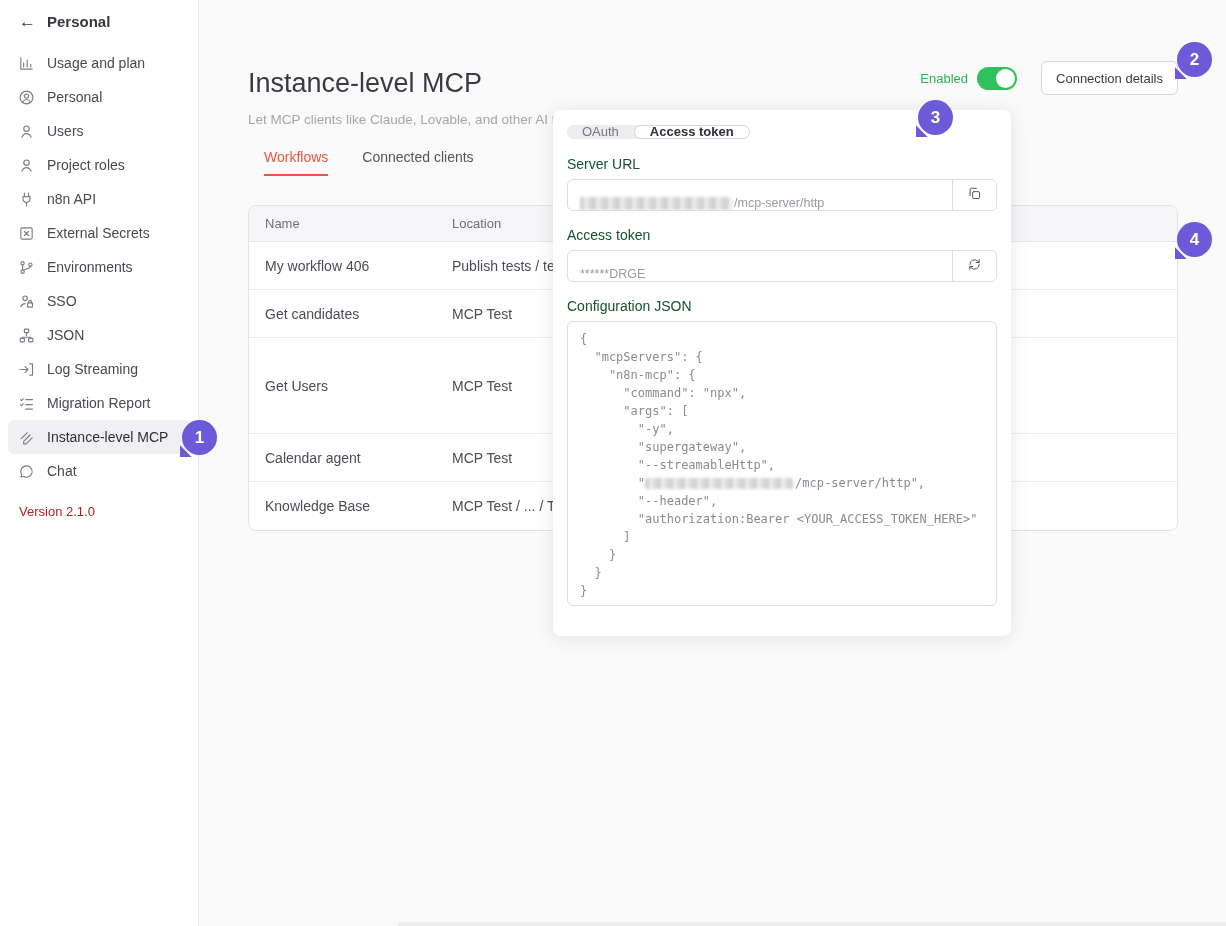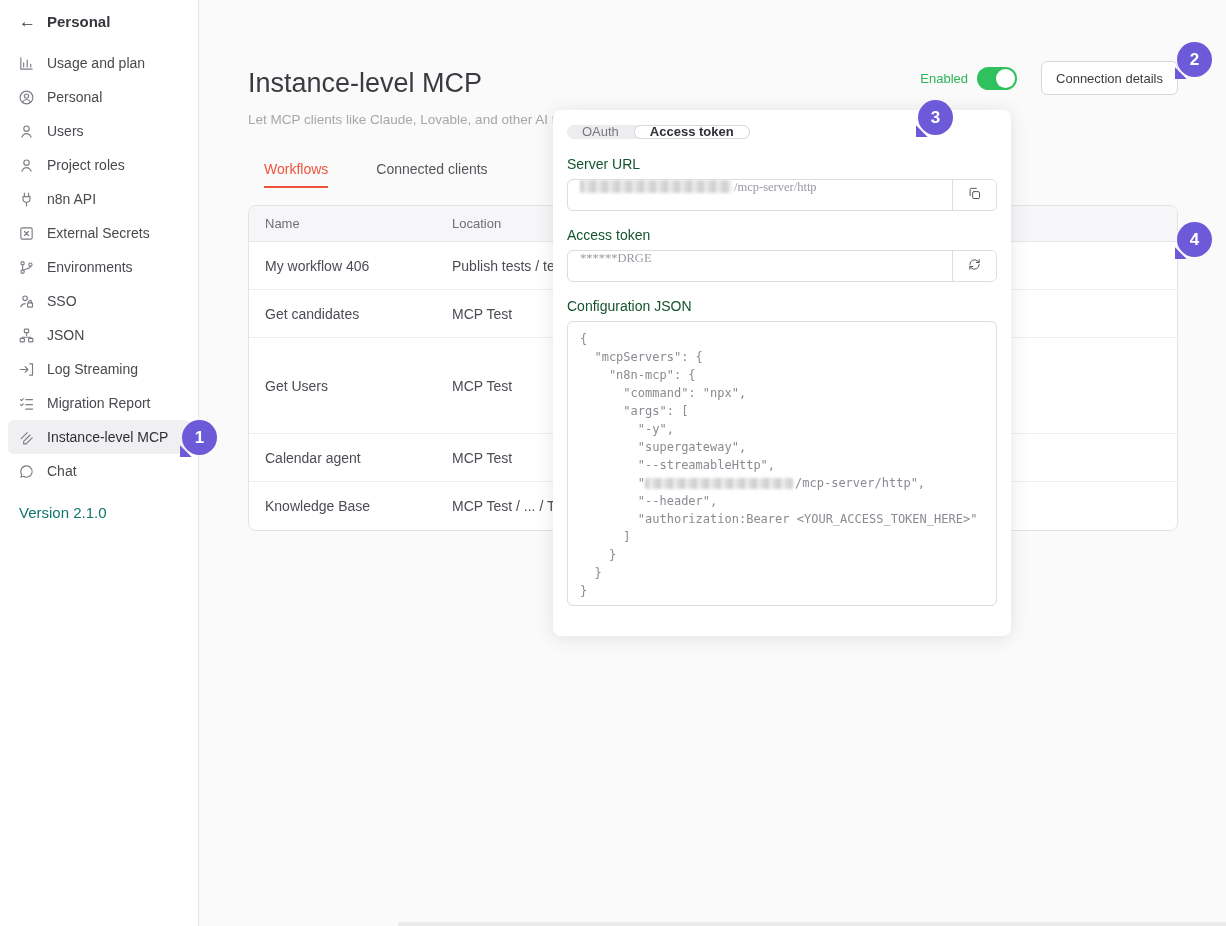--- a/index.html
+++ b/index.html
@@ -14,34 +14,34 @@
   .sb-header { display:flex; align-items:center; gap:11px; padding:13px 12px 8px 19px;
     font-size:15px; font-weight:700; color:#36363d; }
   .sb-back { font-size:17px; font-weight:400; color:#36363d; cursor:pointer; line-height:1; }
   .sb-list { padding-top:8px; }
   .sb-item { display:flex; align-items:center; gap:12px; height:34px;
     margin:0 8px; padding:0 10px; border-radius:6px; font-size:14px; color:#49494f; cursor:pointer; }
   .sb-item.active { background:#f0f0f2; color:#2f2f36; }
   .sb-icon { width:17px; height:17px; color:#7c7c85; flex:0 0 auto; display:flex; align-items:center; justify-content:center; }
   .sb-icon svg { width:17px; height:17px; stroke:currentColor; fill:none;
     stroke-width:1.6; stroke-linecap:round; stroke-linejoin:round; }
-  .sb-version { margin:16px 0 0 19px; font-size:15px; color:#0f766e; }
+  .sb-version { margin:16px 0 0 19px; font-size:13px; color:#b91c1c; }
   
   .main { position:absolute; left:199px; top:0; right:0; bottom:0; }
   .page-title { position:absolute; left:49px; top:68px; font-size:27px; font-weight:500; color:#3a3a41; }
   .page-subtitle { position:absolute; left:49px; top:112px; width:700px; white-space:nowrap;
     overflow:hidden; font-size:13.5px; color:#a6a6ad; }
   .header-controls { position:absolute; top:61px; right:48px; display:flex; align-items:center; }
   .enabled-label { font-size:13px; color:#2bb356; margin-right:9px; }
   .toggle { width:40px; height:23px; border-radius:12px; background:#31c05e; position:relative; cursor:pointer; margin-right:24px; }
   .toggle-knob { position:absolute; right:2px; top:2px; width:19px; height:19px; border-radius:50%; background:#fff; }
   .btn-conn { height:34px; padding:0 14px; background:#fff; border:1px solid #d6d6db; border-radius:6px;
     font-size:13px; color:#3c3c42; font-family:inherit; cursor:pointer; }
   
-  .tabs { position:absolute; left:65px; top:161px; display:flex; gap:48px; }
+  .tabs { position:absolute; left:65px; top:149px; display:flex; gap:34px; }
   .tab { font-size:14px; color:#55555c; padding-bottom:9px; cursor:pointer; border-bottom:2px solid transparent; }
   .tab.active { color:#f0543f; border-bottom-color:#f0543f; }
   
   .wf-table { position:absolute; left:49px; top:205px; width:930px; background:#fff;
     border:1px solid #e3e3e7; border-radius:8px; overflow:hidden; }
   .t-row { display:grid; grid-template-columns:187px 245px 1fr; align-items:center; }
   .t-head { height:36px; background:#f6f6f8; border-bottom:1px solid #e7e7ea;
     font-size:13px; color:#6e6e76; }
   .t-row > div { padding:0 16px; }
   .t-body .t-row { border-bottom:1px solid #ededf0; font-size:14px; color:#4c4c54; }
@@ -54,22 +54,22 @@
   .warn-icon svg { width:16px; height:16px; stroke:#d98a3d; fill:none; stroke-width:1.7; stroke-linecap:round; stroke-linejoin:round; }
   
   .popover { position:absolute; left:553px; top:110px; width:458px; height:526px;
     background:#fff; border-radius:8px; box-shadow:0 2px 18px rgba(60,60,70,0.13); z-index:5; padding:12px 14px; }
   .seg-control { display:inline-flex; background:#ededf0; border-radius:8px; }
   .seg { height:14px; display:flex; align-items:center; padding:0 15px; font-size:13px; cursor:pointer; }
   .seg-oauth { color:#77777e; }
   .seg-active { background:#fff; border:1px solid #d7d7dc; border-radius:8px; color:#2f2f36; font-weight:700; }
   .pop-label { font-size:14px; font-weight:500; color:#14532d; margin:16px 0 7px 0; }
   .igroup { display:flex; height:32px; border:1px solid #dcdce1; border-radius:6px; background:#fff; overflow:hidden; }
-  .igroup-text { flex:1; display:flex; align-items:flex-start; padding:0 12px;
-    font-family:Liberation Serif, serif; font-size:12.5px; color:#9a9aa2; }
+  .igroup-text { flex:1; display:flex; align-items:flex-end; padding:0 12px;
+    font-family:Liberation Sans, sans-serif; font-size:12.5px; color:#9a9aa2; }
   .igroup-addon { width:44px; border-left:1px solid #dcdce1; display:flex; align-items:center;
     justify-content:center; cursor:pointer; background:#fff; color:#4c4c54; }
   .igroup-addon svg { width:15px; height:15px; stroke:currentColor; fill:none; stroke-width:1.5; stroke-linecap:round; stroke-linejoin:round; }
   .redact { display:inline-block; height:13px; width:152px; border-radius:2px; vertical-align:middle;
     background:
       repeating-linear-gradient(90deg, #cfcfcf 0 4px, #ececec 4px 8px, #dadada 8px 12px),
       repeating-linear-gradient(0deg, rgba(255,255,255,.5) 0 3px, rgba(180,180,180,.4) 3px 6px);
     filter:blur(1.6px); margin-right:2px; }
   .code-box { border:1px solid #dcdce1; border-radius:6px; height:285px; padding:8px 12px; overflow:hidden; }
   .cl { font-family:"DejaVu Sans Mono", monospace; font-size:12px; line-height:18px;

